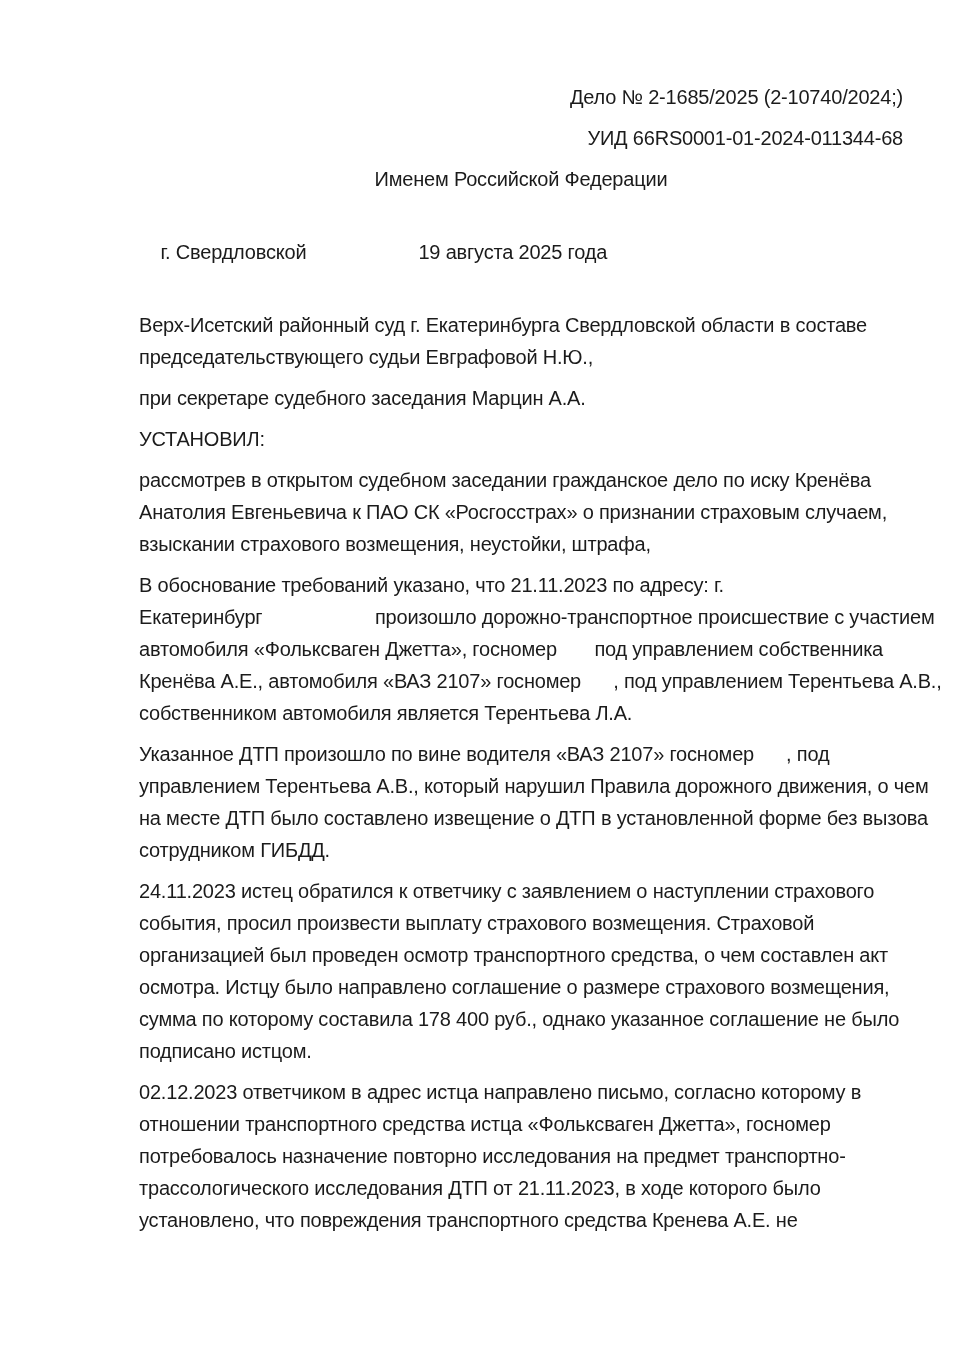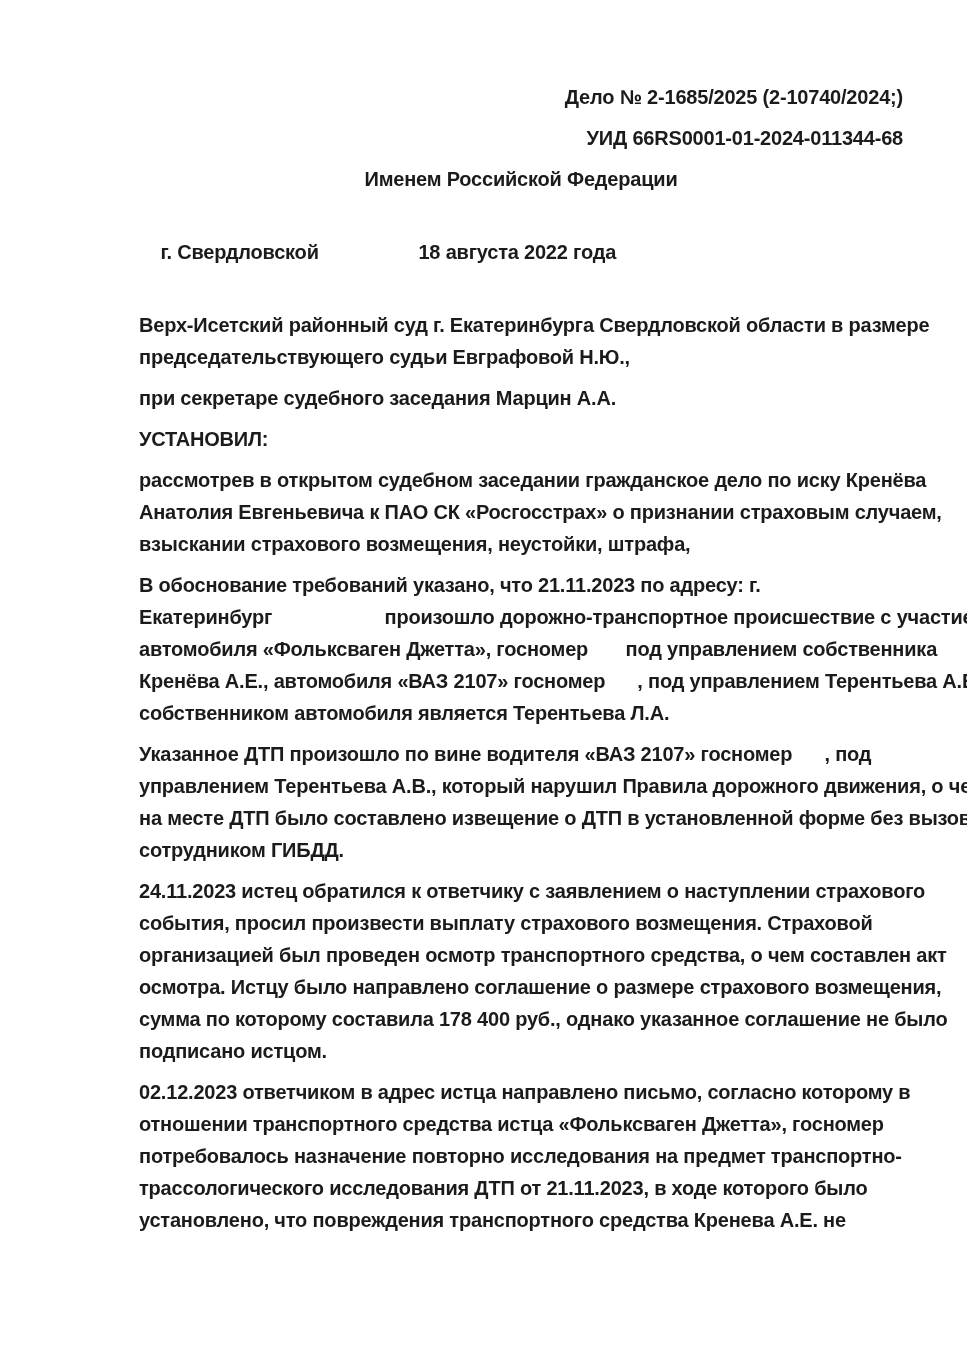--- a/index.html
+++ b/index.html
@@ -13,21 +13,20 @@
     font-family: "Liberation Sans", sans-serif;
     color: #1b1b1b;
     overflow: hidden;
   }
   .page {
     box-sizing: border-box;
     width: 967px;
     height: 1368px;
     padding: 81px 64px 0 139px;
     background: #ffffff;
-    font-weight: bold;
   }
   .para {
     font-size: 20px;
     line-height: 32px;
     letter-spacing: -0.2px;
     white-space: pre;
     margin: 0 0 9px 0;
   }
   .align-right  { text-align: right; }
   .align-center { text-align: center; }
@@ -43,24 +42,24 @@
 
   <div class="para align-right">Дело № 2-1685/2025 (2-10740/2024;)</div>
 
   <div class="para align-right">УИД 66RS0001-01-2024-011344-68</div>
 
 
 
   <div class="para align-center">Именем Российской Федерации</div>
 
   <div class="para dateline">
-    <span class="city">г. Свердловской</span><span>18 августа 2022 года</span>
+    <span class="city">г. Свердловской</span><span>19 августа 2025 года</span>
   </div>
 
-  <div class="para">Верх-Исетский районный суд г. Екатеринбурга Свердловской области в размере
+  <div class="para">Верх-Исетский районный суд г. Екатеринбурга Свердловской области в составе
 председательствующего судьи Евграфовой Н.Ю.,</div>
 
   <div class="para">при секретаре судебного заседания Марцин А.А.</div>
 
   <div class="para">УСТАНОВИЛ:</div>
 
   <div class="para">рассмотрев в открытом судебном заседании гражданское дело по иску Кренёва
 Анатолия Евгеньевича к ПАО СК «Росгосстрах» о признании страховым случаем,
 взыскании страхового возмещения, неустойки, штрафа,</div>
 

